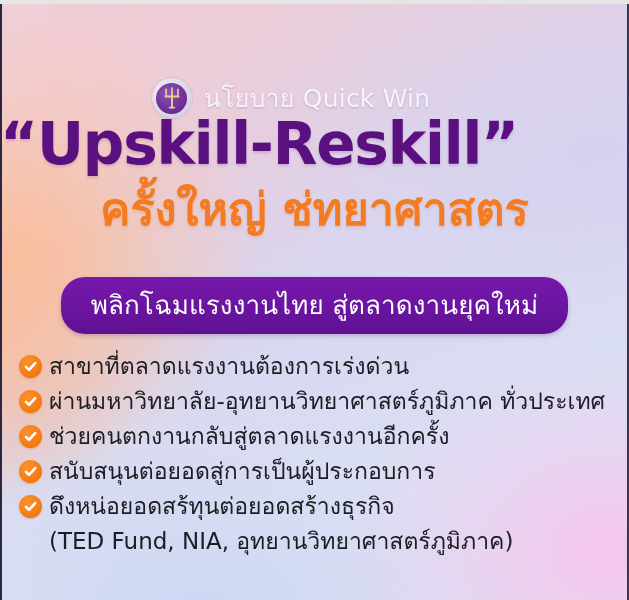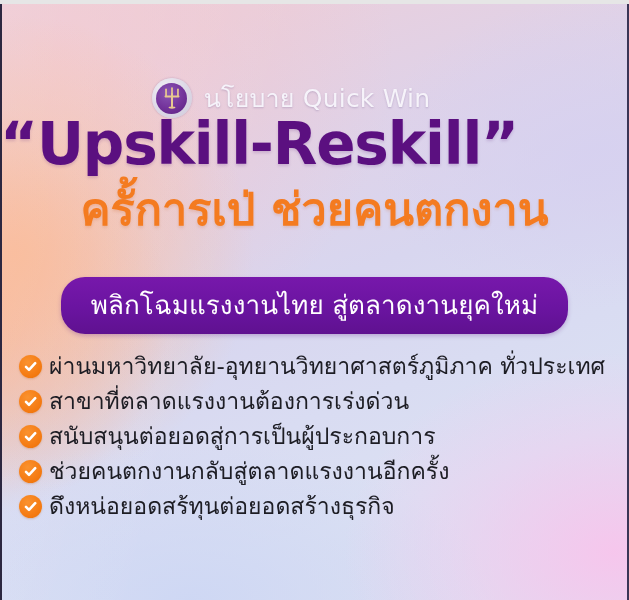--- a/index.html
+++ b/index.html
@@ -247,68 +247,69 @@
           </g>
         </svg>
       </div>
     </div>
     <div class="header-title">นโยบาย Quick Win</div>
   </div>
 
   <div class="headline">
     <div class="headline-main">“Upskill-Reskill”</div>
   </div>
-  <div class="headline-sub">ครั้การเป่ ช่วยคนตกงาน</div>
+  <div class="headline-sub">ครั้งใหญ่ ช่ทยาศาสตร</div>
 
   <div class="pill-wrap">
     <div class="pill">พลิกโฉมแรงงานไทย สู่ตลาดงานยุคใหม่</div>
   </div>
 
   <div class="bullets">
 
     <div class="bullet">
       <span class="check">
         <svg width="15" height="15" viewBox="0 0 15 15" aria-hidden="true">
           <path d="M3 7.9 L6 10.9 L12.2 4.2" fill="none" stroke="#ffffff" stroke-width="2.6" stroke-linecap="round" stroke-linejoin="round"></path>
         </svg>
       </span>
+      <span class="bullet-text">สาขาที่ตลาดแรงงานต้องการเร่งด่วน</span>
+    </div>
+
+    <div class="bullet">
+      <span class="check">
+        <svg width="15" height="15" viewBox="0 0 15 15" aria-hidden="true">
+          <path d="M3 7.9 L6 10.9 L12.2 4.2" fill="none" stroke="#ffffff" stroke-width="2.6" stroke-linecap="round" stroke-linejoin="round"></path>
+        </svg>
+      </span>
       <span class="bullet-text">ผ่านมหาวิทยาลัย-อุทยานวิทยาศาสตร์ภูมิภาค ทั่วประเทศ</span>
     </div>
 
     <div class="bullet">
       <span class="check">
         <svg width="15" height="15" viewBox="0 0 15 15" aria-hidden="true">
           <path d="M3 7.9 L6 10.9 L12.2 4.2" fill="none" stroke="#ffffff" stroke-width="2.6" stroke-linecap="round" stroke-linejoin="round"></path>
         </svg>
       </span>
-      <span class="bullet-text">สาขาที่ตลาดแรงงานต้องการเร่งด่วน</span>
+      <span class="bullet-text">ช่วยคนตกงานกลับสู่ตลาดแรงงานอีกครั้ง</span>
     </div>
 
     <div class="bullet">
       <span class="check">
         <svg width="15" height="15" viewBox="0 0 15 15" aria-hidden="true">
           <path d="M3 7.9 L6 10.9 L12.2 4.2" fill="none" stroke="#ffffff" stroke-width="2.6" stroke-linecap="round" stroke-linejoin="round"></path>
         </svg>
       </span>
       <span class="bullet-text">สนับสนุนต่อยอดสู่การเป็นผู้ประกอบการ</span>
     </div>
 
     <div class="bullet">
       <span class="check">
         <svg width="15" height="15" viewBox="0 0 15 15" aria-hidden="true">
           <path d="M3 7.9 L6 10.9 L12.2 4.2" fill="none" stroke="#ffffff" stroke-width="2.6" stroke-linecap="round" stroke-linejoin="round"></path>
         </svg>
       </span>
-      <span class="bullet-text">ช่วยคนตกงานกลับสู่ตลาดแรงงานอีกครั้ง</span>
-    </div>
-
-    <div class="bullet">
-      <span class="check">
-        <svg width="15" height="15" viewBox="0 0 15 15" aria-hidden="true">
-          <path d="M3 7.9 L6 10.9 L12.2 4.2" fill="none" stroke="#ffffff" stroke-width="2.6" stroke-linecap="round" stroke-linejoin="round"></path>
-        </svg>
-      </span>
       <span class="bullet-text">ดึงหน่อยอดสร้ทุนต่อยอดสร้างธุรกิจ</span>
     </div>
 
+    <div class="note">(TED Fund, NIA, อุทยานวิทยาศาสตร์ภูมิภาค)</div>
   </div>
 
 </div>
 
 </body></html>

